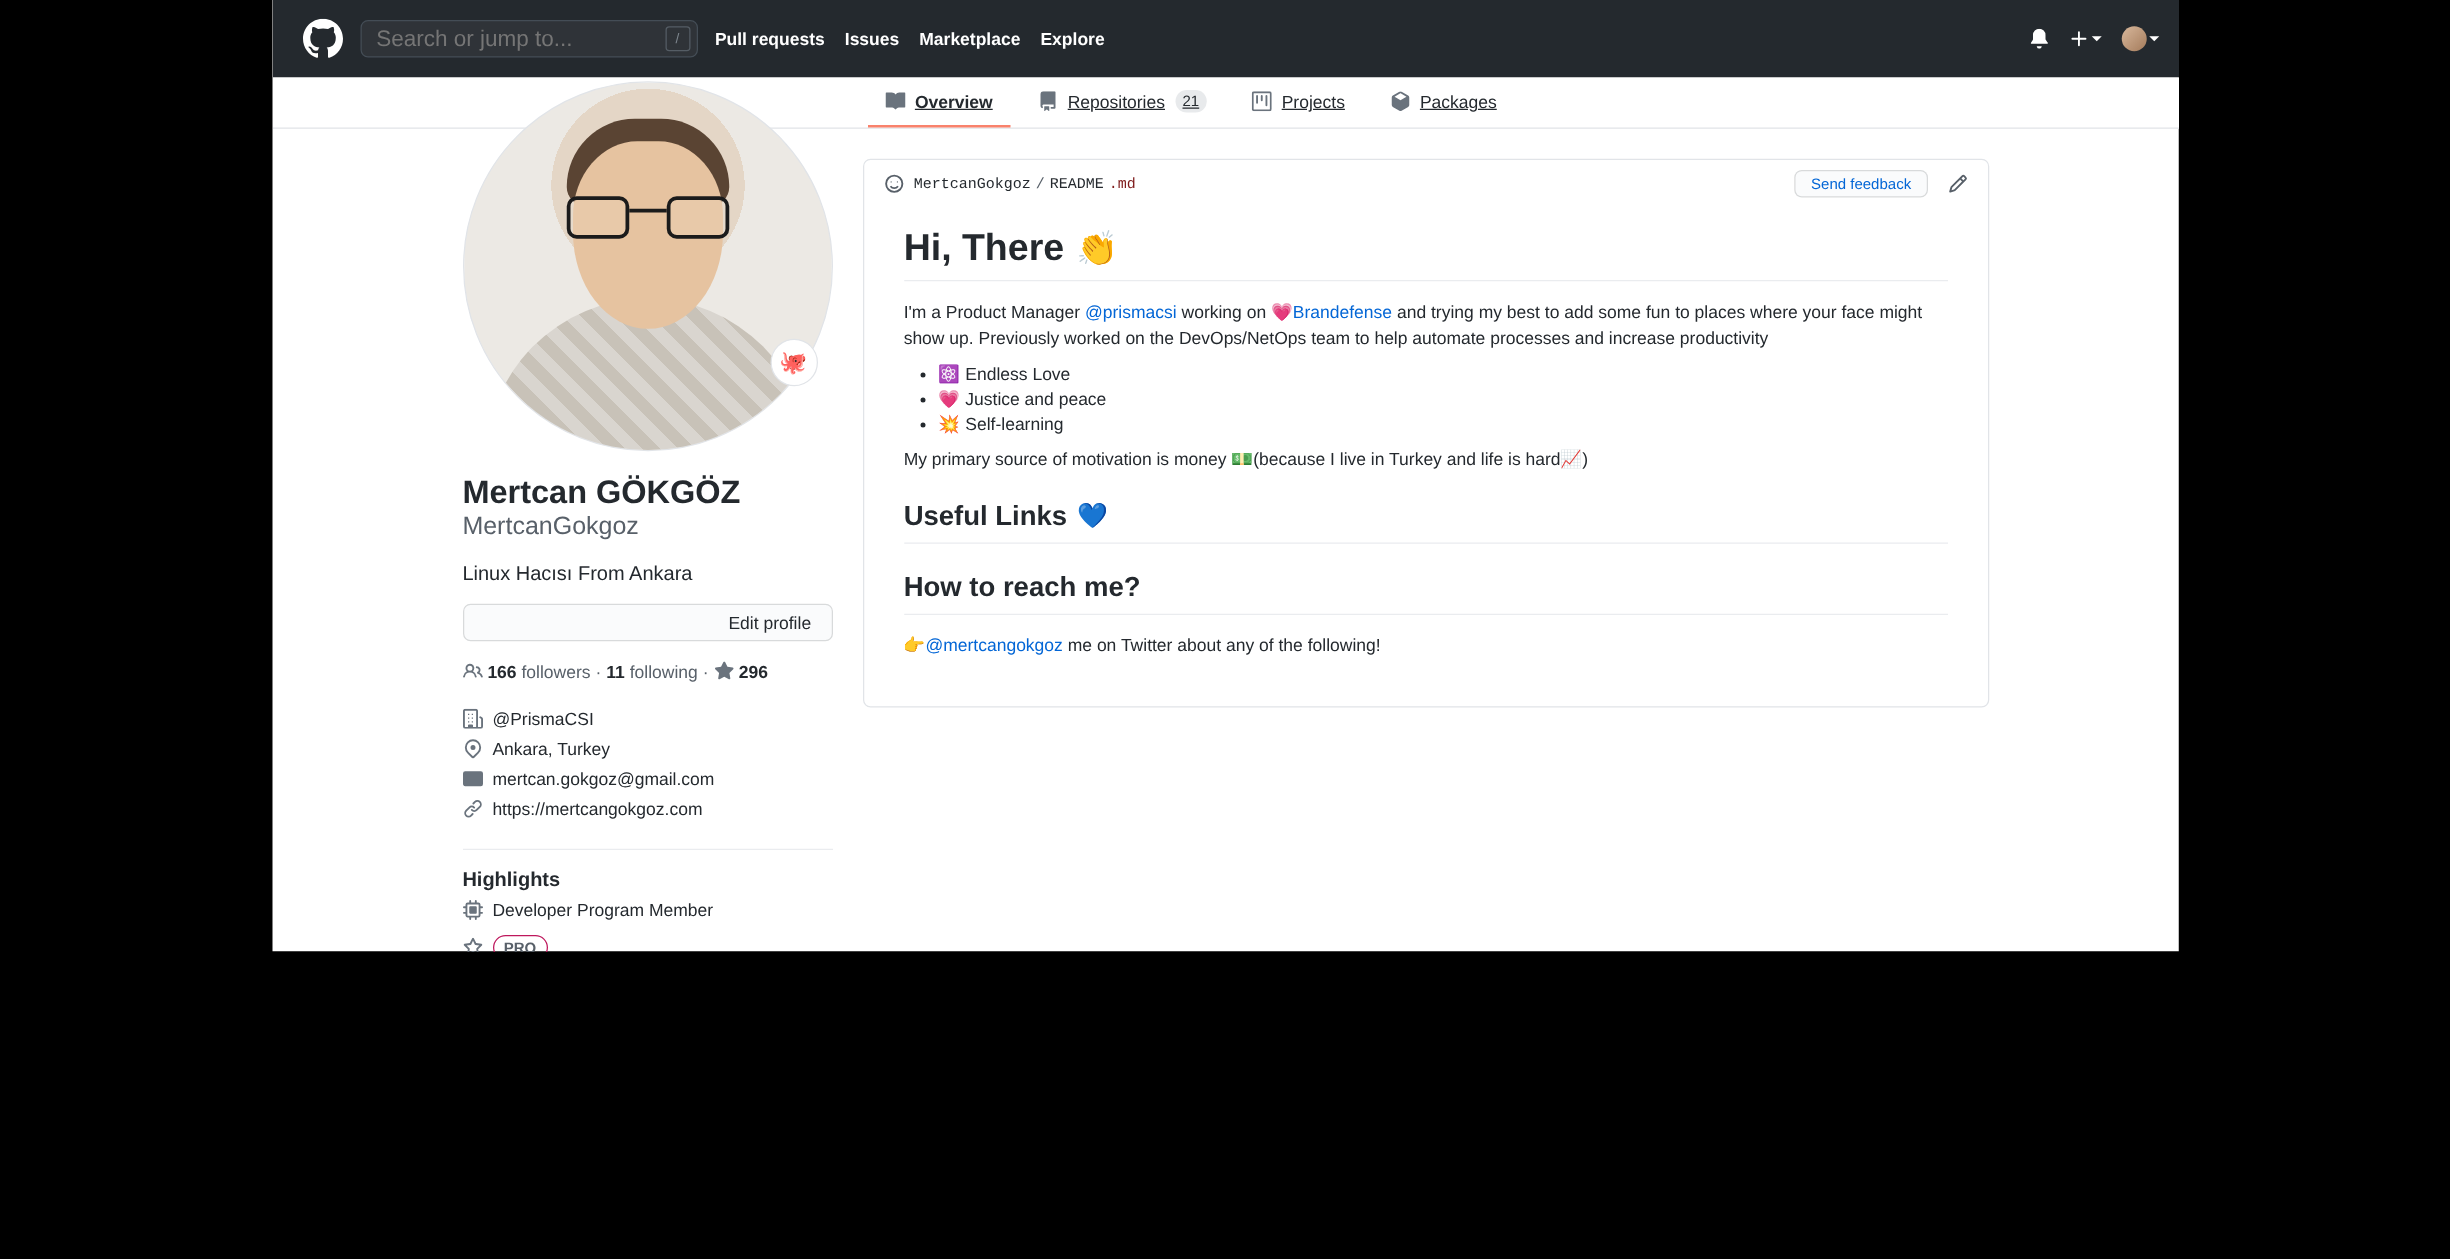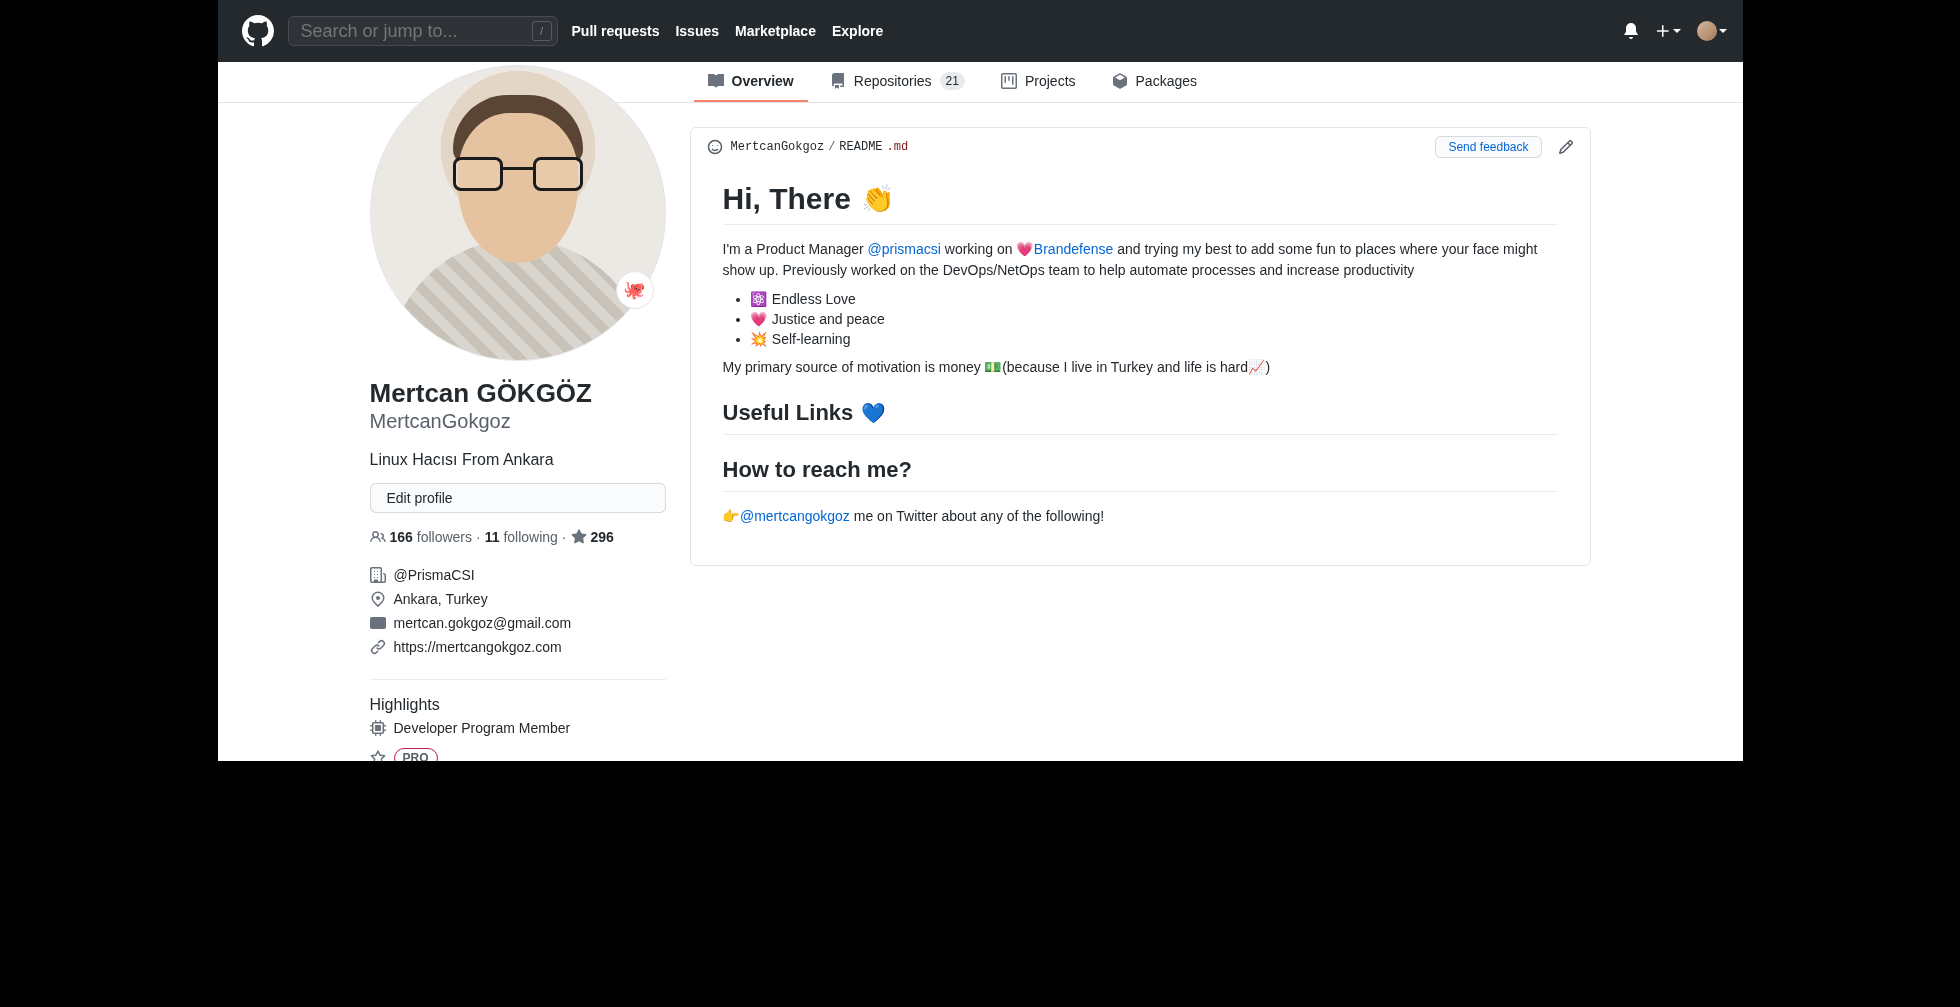--- a/index.html
+++ b/index.html
@@ -18,47 +18,47 @@
   .hr-icon { width: 16px; height: 16px; fill: #fff; }
   .plus-dd { display:flex; align-items:center; gap:2px; }
   .avatar-sm { width: 20px; height: 20px; border-radius: 50%; background: linear-gradient(135deg,#d8b89c,#a47b5b); display:inline-block; }
   .caret { width:0; height:0; border-left:4px solid transparent; border-right:4px solid transparent; border-top:4px solid #fff; display:inline-block; }
   
   .page { max-width: 1285px; margin: 0 auto; padding: 0 32px; display: flex; gap: 24px; }
   .sidebar { width: 296px; flex: none; }
   .main { flex: 1; min-width: 0; }
   
   .tabnav { border-bottom: 1px solid #e1e4e8; margin-top: 24px; display:flex; gap: 8px; }
-  .tab { display: inline-flex; align-items: center; gap: 8px; padding: 10px 14px; font-size: 14px; color: #24292e; border-bottom: 2px solid transparent; cursor: pointer; }
+  .tab { display: inline-flex; align-items: center; gap: 8px; padding: 10px 14px; font-size: 14px; color: #24292e; border-bottom: 2px solid transparent; cursor: pointer; text-decoration: underline; }
   .tab.selected { font-weight: 600; border-bottom-color: #f9826c; }
   .tab .tab-icon { width: 16px; height: 16px; fill: #6a737d; }
   .counter { display: inline-block; min-width: 20px; padding: 0 6px; font-size: 12px; font-weight: 500; line-height: 18px; color: #24292e; text-align: center; background: #d1d5da80; border-radius: 20px; }
   .tabnav-outer { border-bottom: 1px solid #e1e4e8; background:#fff; }
   .tabnav-outer .tabnav { border-bottom:none; max-width:1285px; margin:0 auto; padding:0 32px; padding-left: 356px; }
   
   .avatar-lg { width: 296px; height: 296px; border-radius: 50%; border: 1px solid #e1e4e8; background: radial-gradient(circle at 50% 28%, #e9c9a9 0 18%, #e4d6c6 18% 30%, #ece9e4 30% 100%); position: relative; margin-top: -38px; z-index:2; overflow:hidden; }
   .avatar-face { position:absolute; left:50%; top:16%; transform:translateX(-50%); width:120px; height:150px; background:#e6c3a0; border-radius: 60px 60px 70px 70px / 70px 70px 90px 90px; }
   .avatar-hair { position:absolute; left:50%; top:10%; transform:translateX(-50%); width:130px; height:70px; background:#5a4433; border-radius: 70px 70px 20px 20px / 70px 70px 20px 20px; }
   .avatar-glasses { position:absolute; left:50%; top:31%; transform:translateX(-50%); width:130px; height:34px; }
   .lens { position:absolute; width:50px; height:34px; border:3px solid #1b1b1b; border-radius:8px; background:rgba(255,255,255,.1); }
   .lens.l{left:0;} .lens.r{right:0;}
   .bridge{position:absolute; left:50px; right:50px; top:10px; height:3px; background:#1b1b1b;}
   .avatar-shirt { position:absolute; left:50%; bottom:-10%; transform:translateX(-50%); width:260px; height:150px; background: repeating-linear-gradient(45deg,#d9d5cf 0 10px,#c8c2b8 10px 20px); border-radius: 130px 130px 0 0; }
   .status-emoji { position:absolute; right:12px; bottom:52px; width:38px; height:38px; background:#fff; border:1px solid #e1e4e8; border-radius:50%; display:flex; align-items:center; justify-content:center; font-size:18px; z-index:3; }
   .name-block { padding: 16px 0 8px; }
   .fullname { font-size: 26px; font-weight: 600; line-height: 1.25; }
   .username { font-size: 20px; font-weight: 300; color: #586069; }
   .bio { margin: 10px 0 14px; font-size: 16px; color: #24292e; }
-  .btn { display:block; width:100%; text-align:left; padding:6px 16px; font-size:14px; font-weight:500; color:#24292e; background:#fafbfc; border:1px solid rgba(27,31,35,.15); border-radius:6px; cursor:pointer; }
+  .btn { display:block; width:100%; text-align:right; padding:6px 16px; font-size:14px; font-weight:500; color:#24292e; background:#fafbfc; border:1px solid rgba(27,31,35,.15); border-radius:6px; cursor:pointer; }
   .followers-line { margin-top:16px; font-size:14px; color:#586069; display:flex; align-items:center; flex-wrap:wrap; gap:4px; }
   .followers-line strong { color:#24292e; }
   .vcard { margin-top:18px; }
   .vcard-row { display:flex; align-items:center; gap:8px; padding:4px 0; font-size:14px; color:#24292e; }
   .vcard-row svg { width:16px; height:16px; fill:#6a737d; flex:none; }
-  h3.side-h { font-size:16px; font-weight:400; margin-top:20px; padding-top:16px; border-top:1px solid #eaecef; }
+  h3.side-h { font-size:16px; font-weight:700; margin-top:20px; padding-top:16px; border-top:1px solid #eaecef; }
   .highlights .vcard-row { padding:6px 0; }
   .pro-badge { display:inline-block; font-size:12px; font-weight:700; color:#586069; border:1px solid #be185d; border-radius:20px; padding:0 8px; line-height:18px; }
   
   .main-inner { padding-top: 24px; }
   .box { border:1px solid #e1e4e8; border-radius:6px; }
   .box-header { display:flex; align-items:center; padding:8px 16px; gap:8px; }
   .box-header .pathline { font-family: SFMono-Regular,Consolas,"Liberation Mono",Menlo,monospace; font-size:12px; color:#586069; display:flex; align-items:center; gap:4px; }
   .pathline .user { color:#24292e; }
   .pathline .file { color:#7f1d1d; }
   .btn-sm { font-size:12px; padding:3px 12px; border:1px solid rgba(27,31,35,.15); border-radius:6px; background:#fafbfc; color:#0366d6; font-weight:500; cursor:pointer; }

